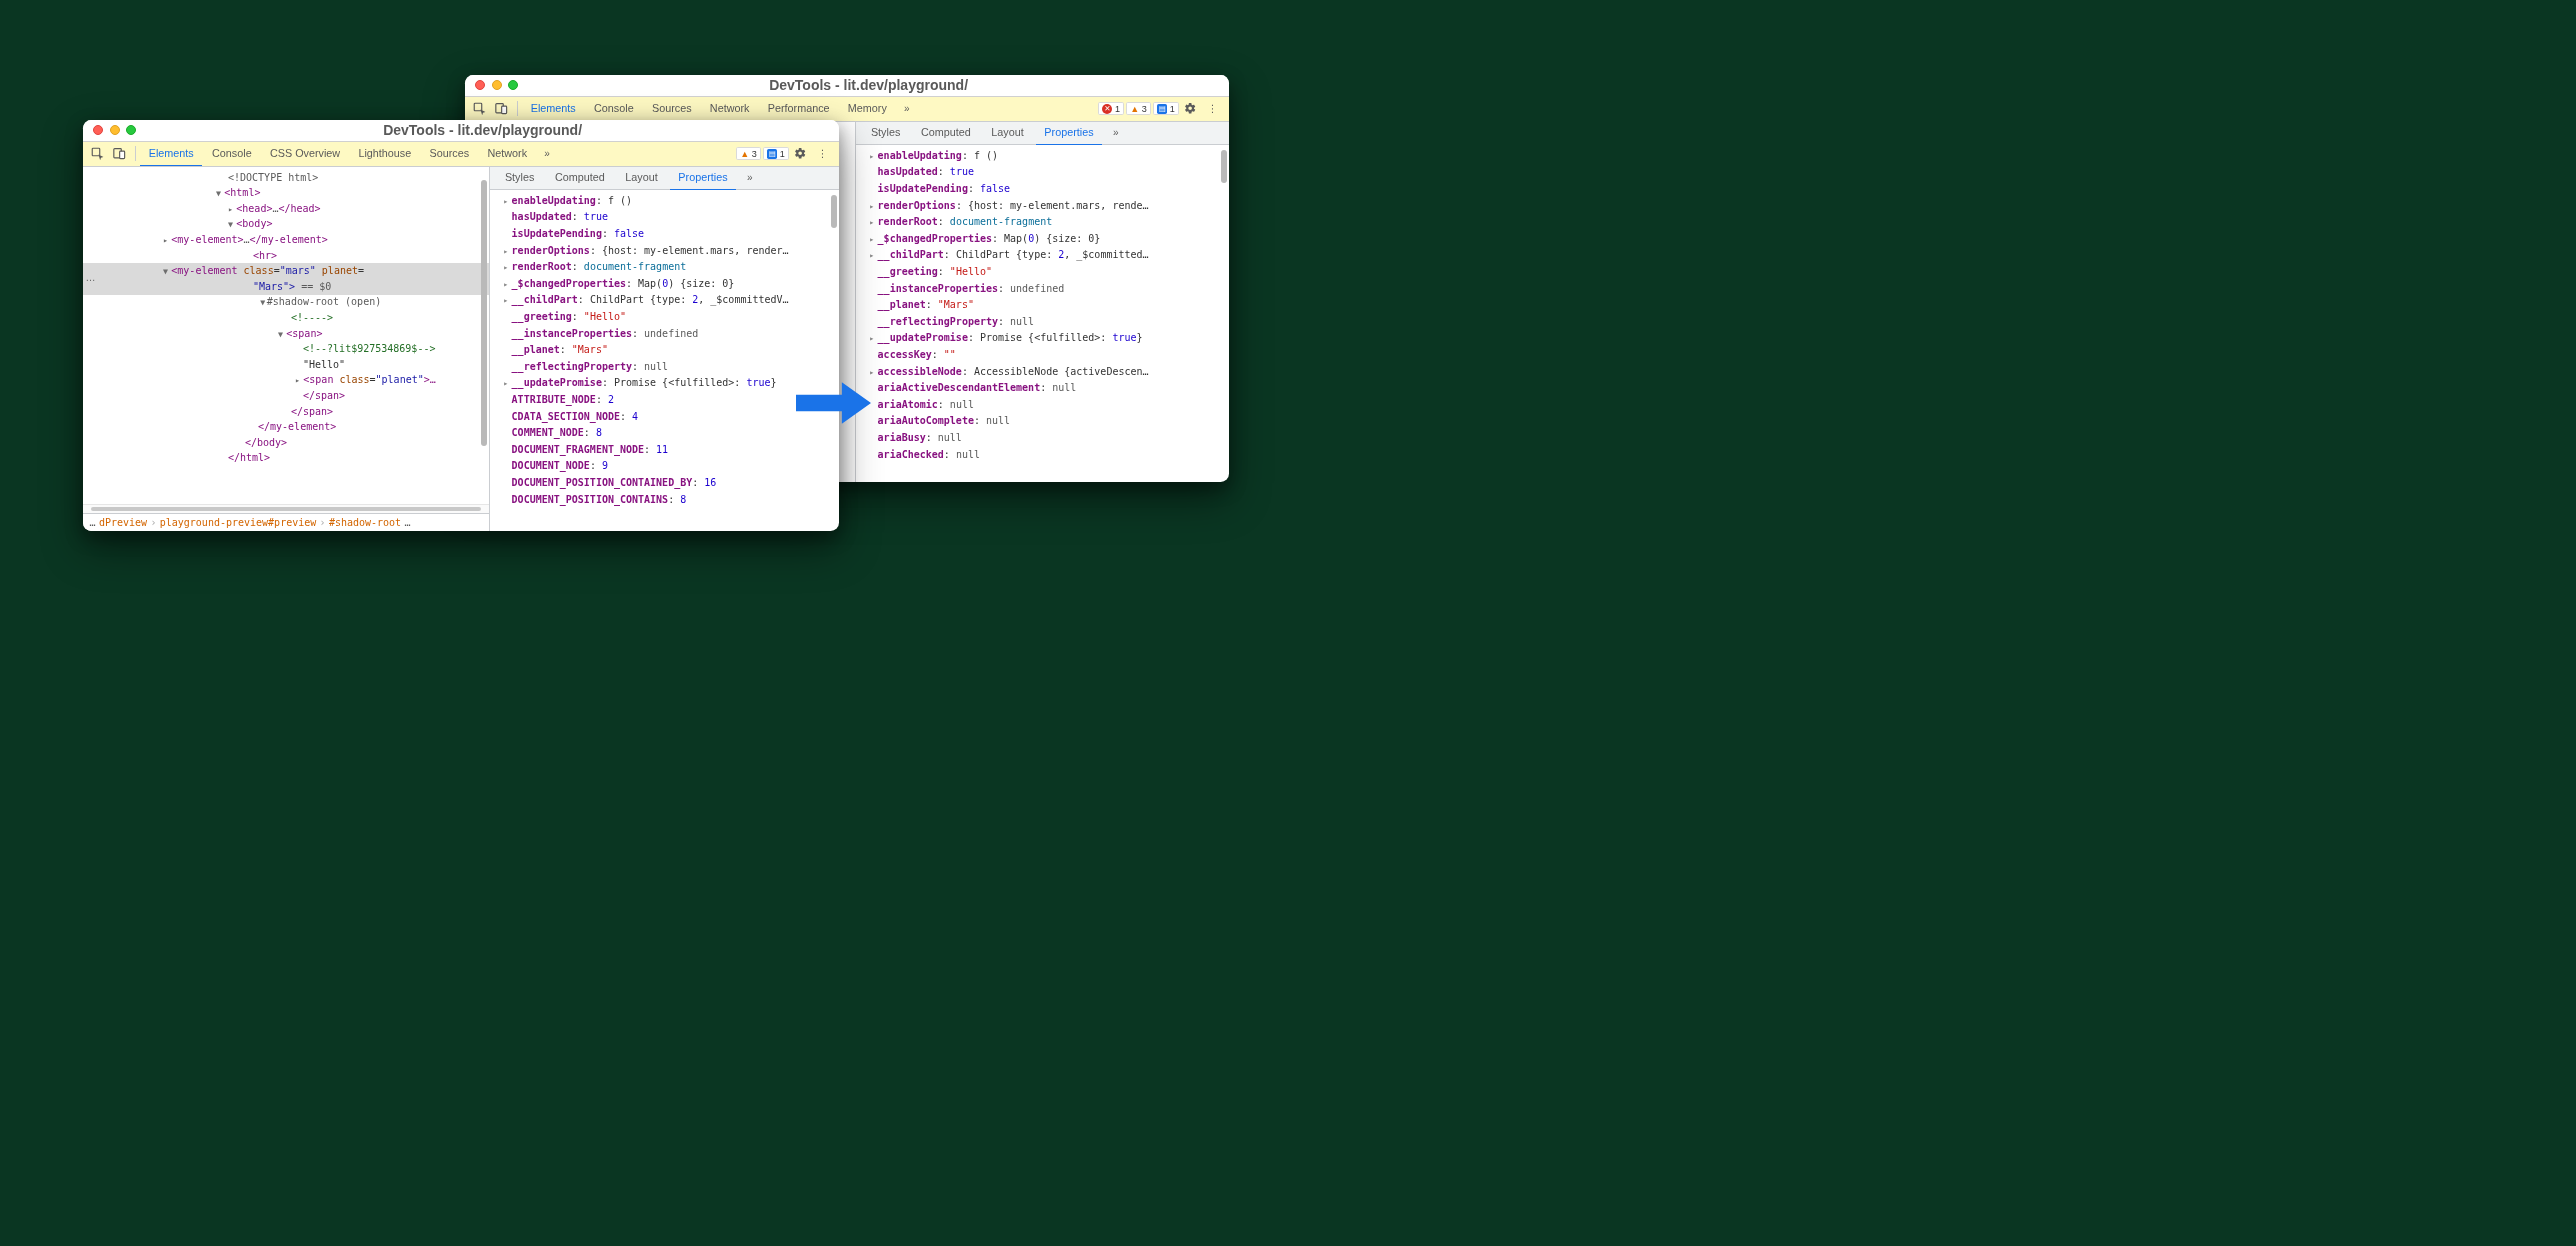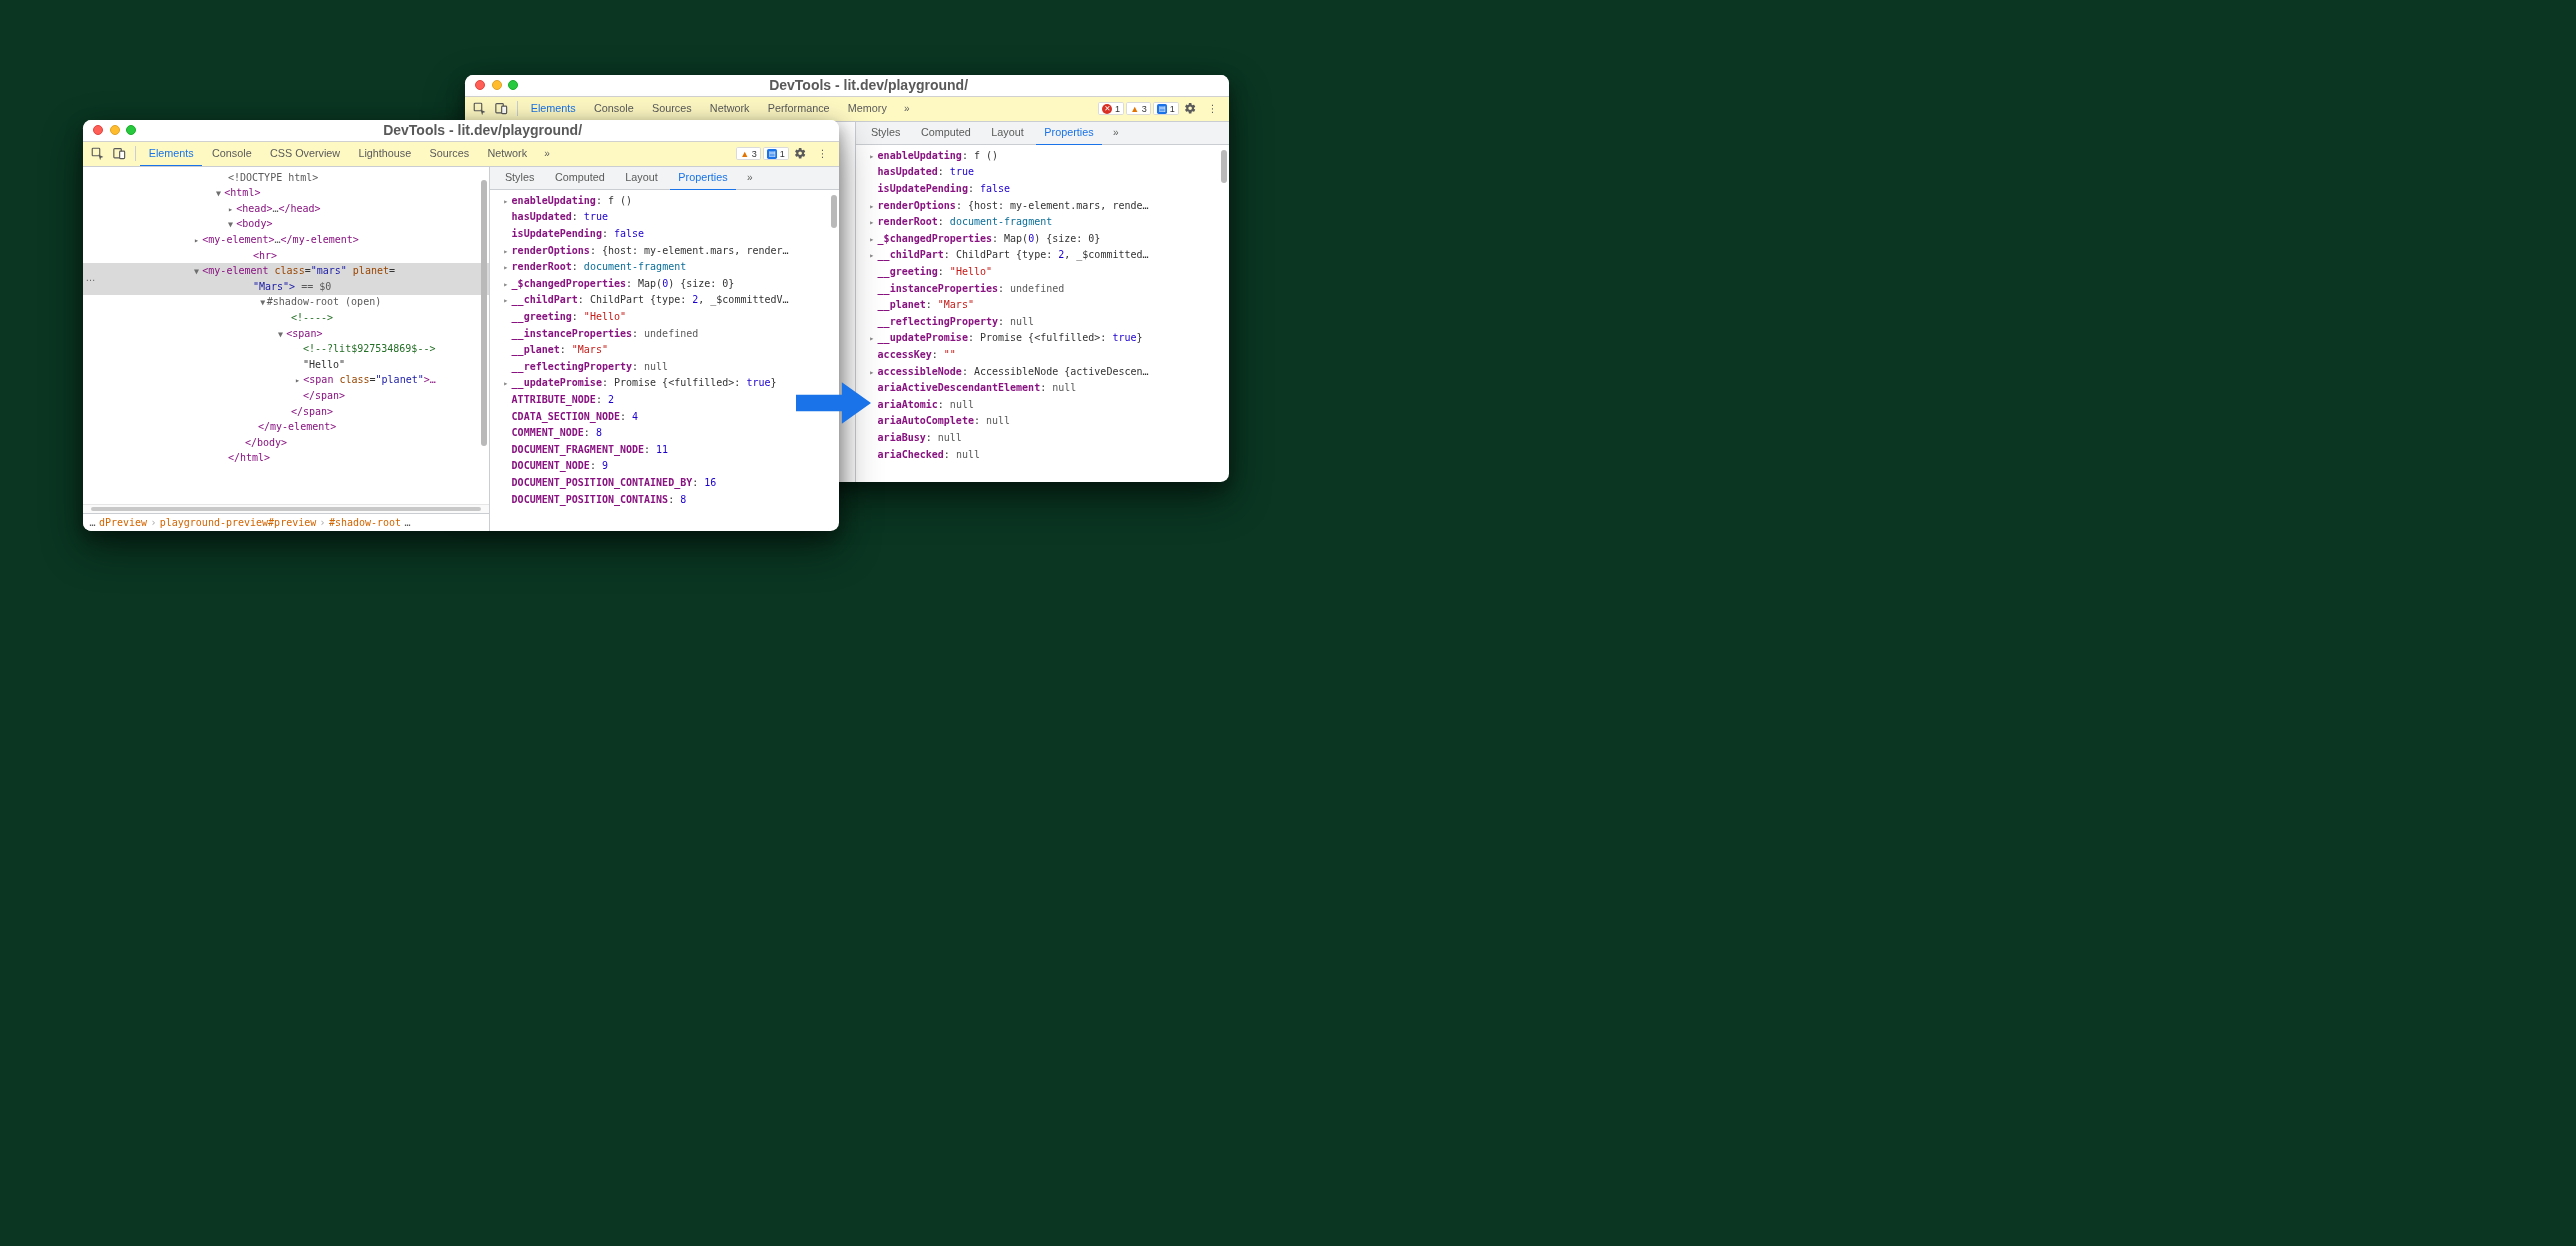--- a/index.html
+++ b/index.html
@@ -88,21 +88,21 @@
   .dom-pane {
     width: 407px;
     border-right: 0.8px solid #cacdd1;
     display: flex; flex-direction: column;
     position: relative;
   }
   .dom-tree { flex: 1; overflow: auto; padding: 3.3px 0; }
   .dom-line { padding: 0.8px 8.3px 0.8px 83px; white-space: nowrap; line-height: 14px; }
   .dom-line.i1 { padding-left: 133px; }
   .dom-line.i2 { padding-left: 145px; }
-  .dom-line.i3 { padding-left: 111px; }
+  .dom-line.i3 { padding-left: 80px; }
   .dom-line.i4 { padding-left: 76px; text-align: center; }
   .dom-line.i5 { padding-left: 195px; }
   .dom-line.i6 { padding-left: 212px; }
   .dom-line.sel { background: #dadada; }
   .tri { display:inline-block; width:8.3px; color:#6e6e6e; font-size:8.3px; }
   .tag-p { color:#881280; }
   .attr-n { color:#994500; }
   .attr-v { color:#1a1aa6; }
   .gray { color:#5a5a5a; }
   .green { color:#236e25; }

